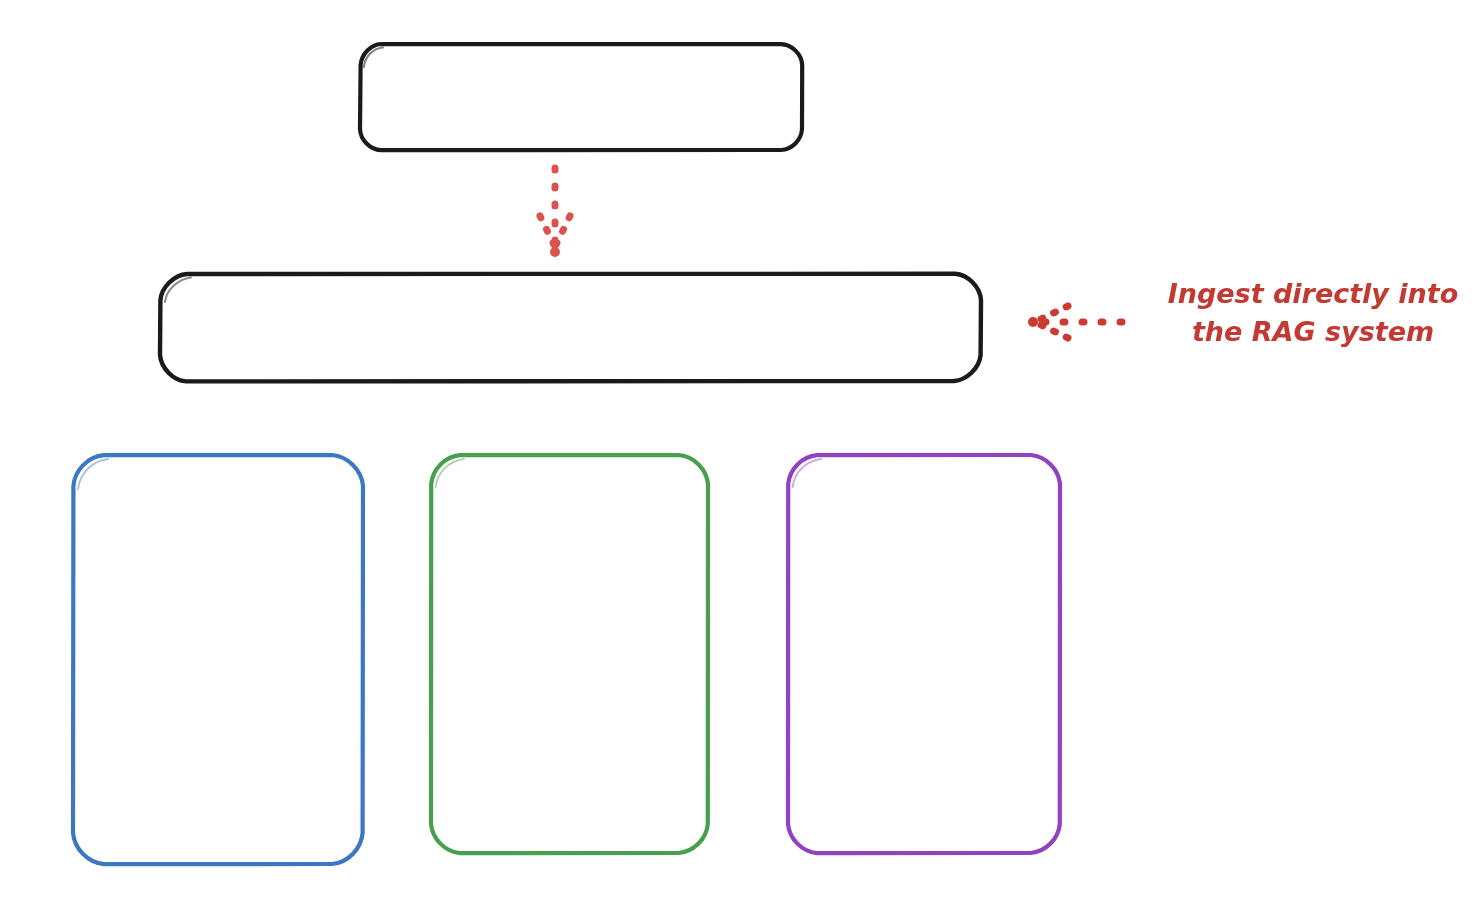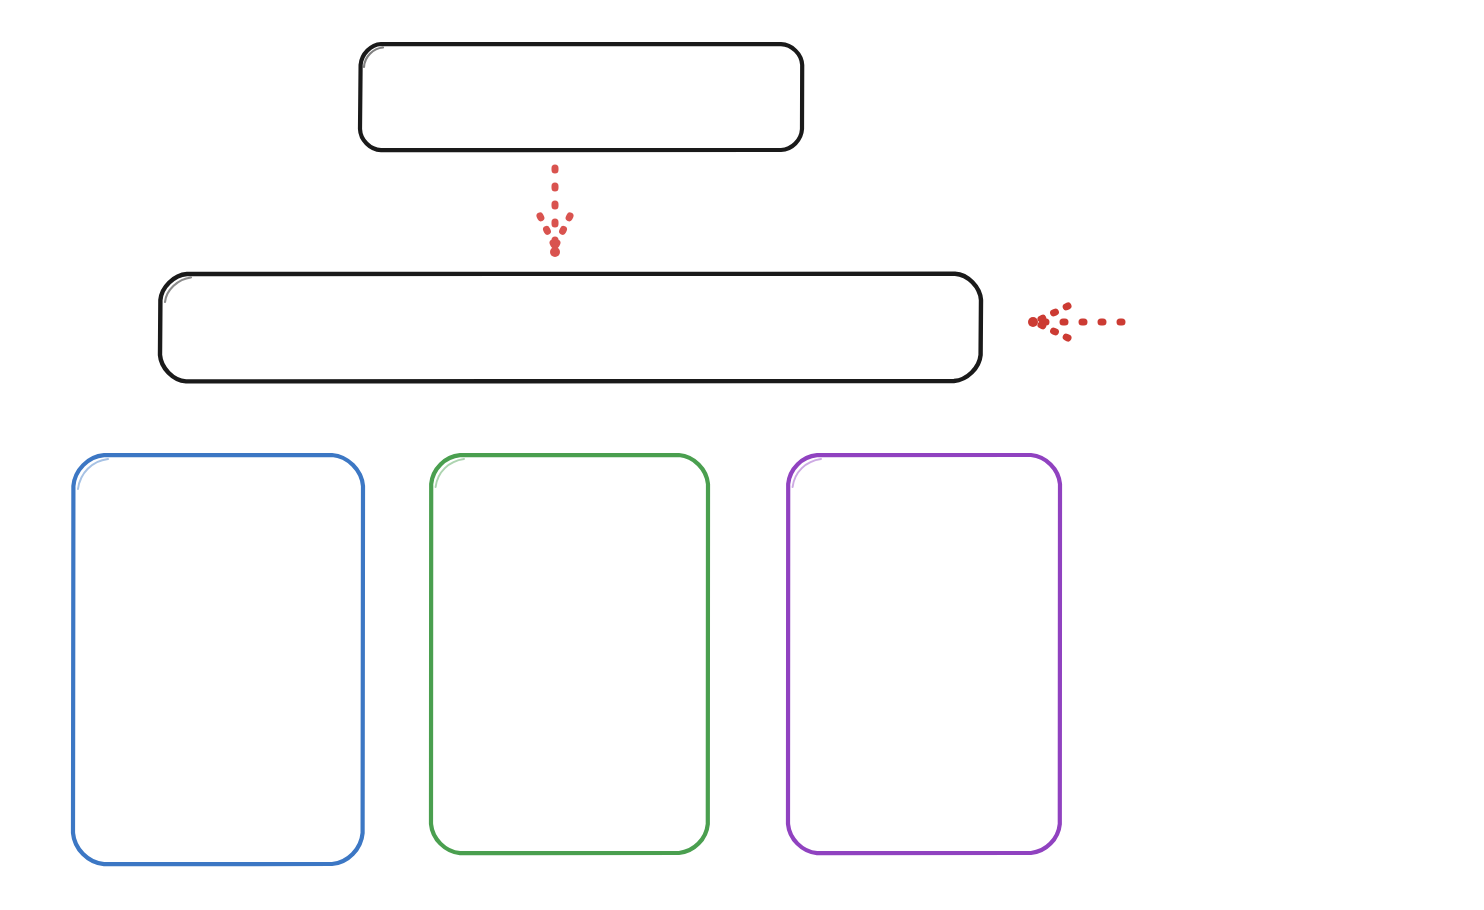--- a/index.html
+++ b/index.html
@@ -208,14 +208,16 @@
     </g>
 
     <g>
       <line x1="1122" y1="322" x2="1040" y2="322" stroke="#cc3b33" stroke-width="7" stroke-linecap="round" stroke-dasharray="2 17"></line>
       <line x1="1068" y1="306" x2="1037" y2="321" stroke="#cc3b33" stroke-width="7" stroke-linecap="round" stroke-dasharray="2 12"></line>
       <line x1="1068" y1="338" x2="1037" y2="323" stroke="#cc3b33" stroke-width="7" stroke-linecap="round" stroke-dasharray="2 12"></line>
       <circle cx="1033" cy="322" r="5" fill="#cc3b33"></circle>
     </g>
   </svg>
 
+  <div id="ingest-annotation">Ingest directly into
+the RAG system</div>
 
 </div>
 
 </body></html>

